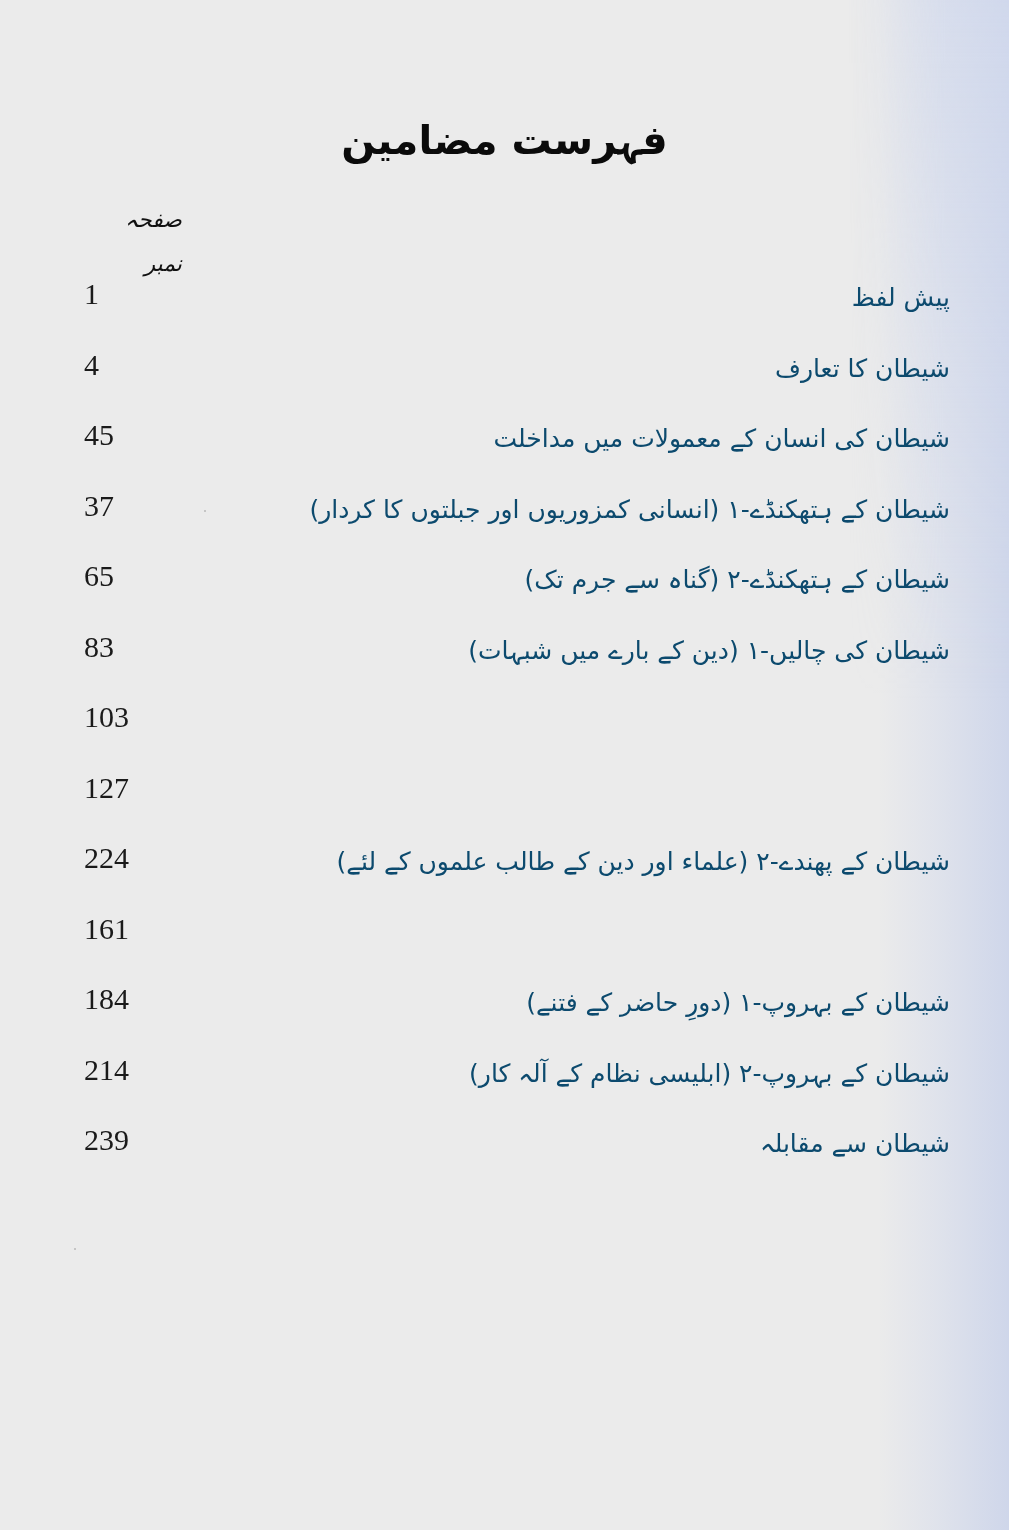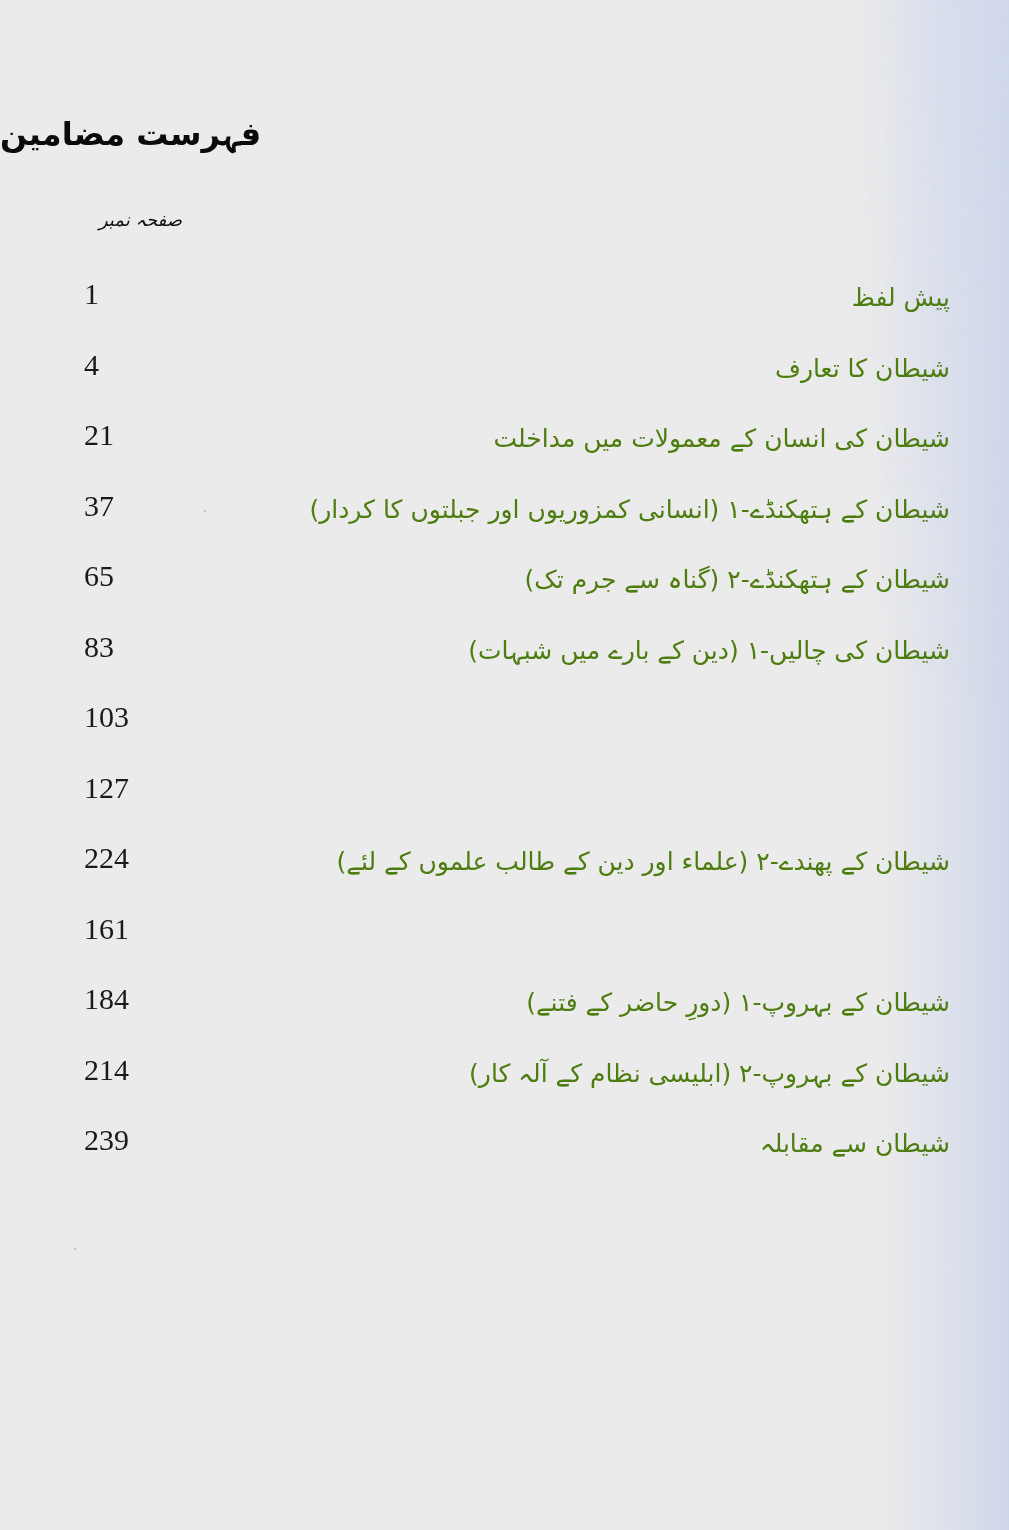--- a/index.html
+++ b/index.html
@@ -25,38 +25,38 @@
       width: 160px; height: 700px;
       background: linear-gradient(to bottom, rgba(210,218,238,0.55) 0%, rgba(210,218,238,0) 100%);
       -webkit-mask-image: linear-gradient(to right, transparent 0%, black 60%);
       mask-image: linear-gradient(to right, transparent 0%, black 60%);
       pointer-events: none;
     }
     .title {
       position: absolute;
       top: 78px;
       left: 0; right: 0;
-      text-align: left;
+      text-align: center;
       direction: rtl;
       font-family: "DejaVu Sans", sans-serif;
       font-weight: bold;
-      font-size: 32px;
+      font-size: 40px;
       line-height: 70px;
       color: #0b0b0b;
     }
     .page-col-header {
       position: absolute;
       top: 198px;
       left: 92px;
       width: 90px;
       direction: rtl;
       text-align: right;
       font-family: "DejaVu Serif", serif;
       font-style: italic;
-      font-size: 18px;
+      font-size: 22px;
       line-height: 44px;
       color: #111;
     }
     .toc {
       position: absolute;
       top: 262px;
       left: 80px;
       width: 870px;
       margin: 0; padding: 0;
       list-style: none;
@@ -67,21 +67,21 @@
     }
     .toc-title {
       position: absolute;
       right: 0;
       top: 14px;
       direction: rtl;
       white-space: nowrap;
       font-family: "DejaVu Sans", sans-serif;
       font-size: 25px;
       line-height: 44px;
-      color: #4d7c0f;
+      color: #0c4a6e;
     }
     .toc-page {
       position: absolute;
       left: 4px;
       top: 12px;
       font-family: "Liberation Serif", serif;
       font-size: 30px;
       line-height: 40px;
       color: #1a1a1a;
     }
@@ -106,21 +106,21 @@
   <li class="toc-row">
     <span class="toc-title">پیش لفظ</span>
     <span class="toc-page">1</span>
   </li>
   <li class="toc-row">
     <span class="toc-title">شیطان کا تعارف</span>
     <span class="toc-page">4</span>
   </li>
   <li class="toc-row">
     <span class="toc-title">شیطان کی انسان کے معمولات میں مداخلت</span>
-    <span class="toc-page">21</span>
+    <span class="toc-page">45</span>
   </li>
   <li class="toc-row">
     <span class="toc-title">شیطان کے ہتھکنڈے-۱ (انسانی کمزوریوں اور جبلتوں کا کردار)</span>
     <span class="toc-page">37</span>
   </li>
   <li class="toc-row">
     <span class="toc-title">شیطان کے ہتھکنڈے-۲ (گناہ سے جرم تک)</span>
     <span class="toc-page">65</span>
   </li>
   <li class="toc-row">

